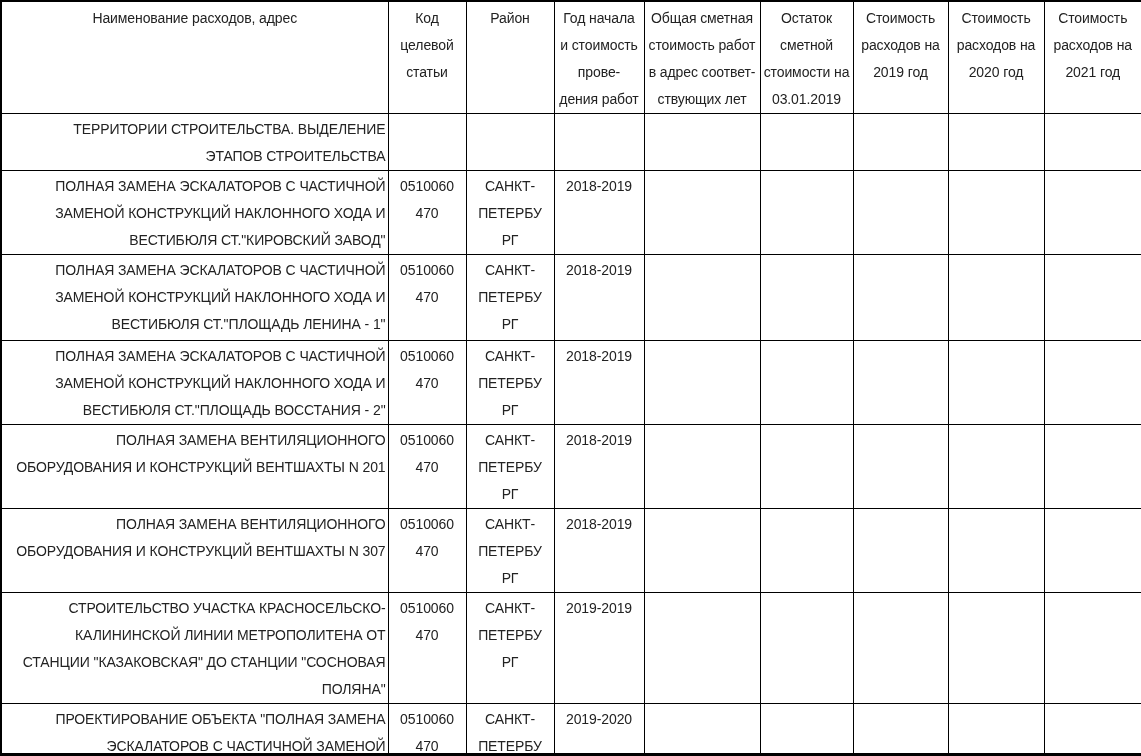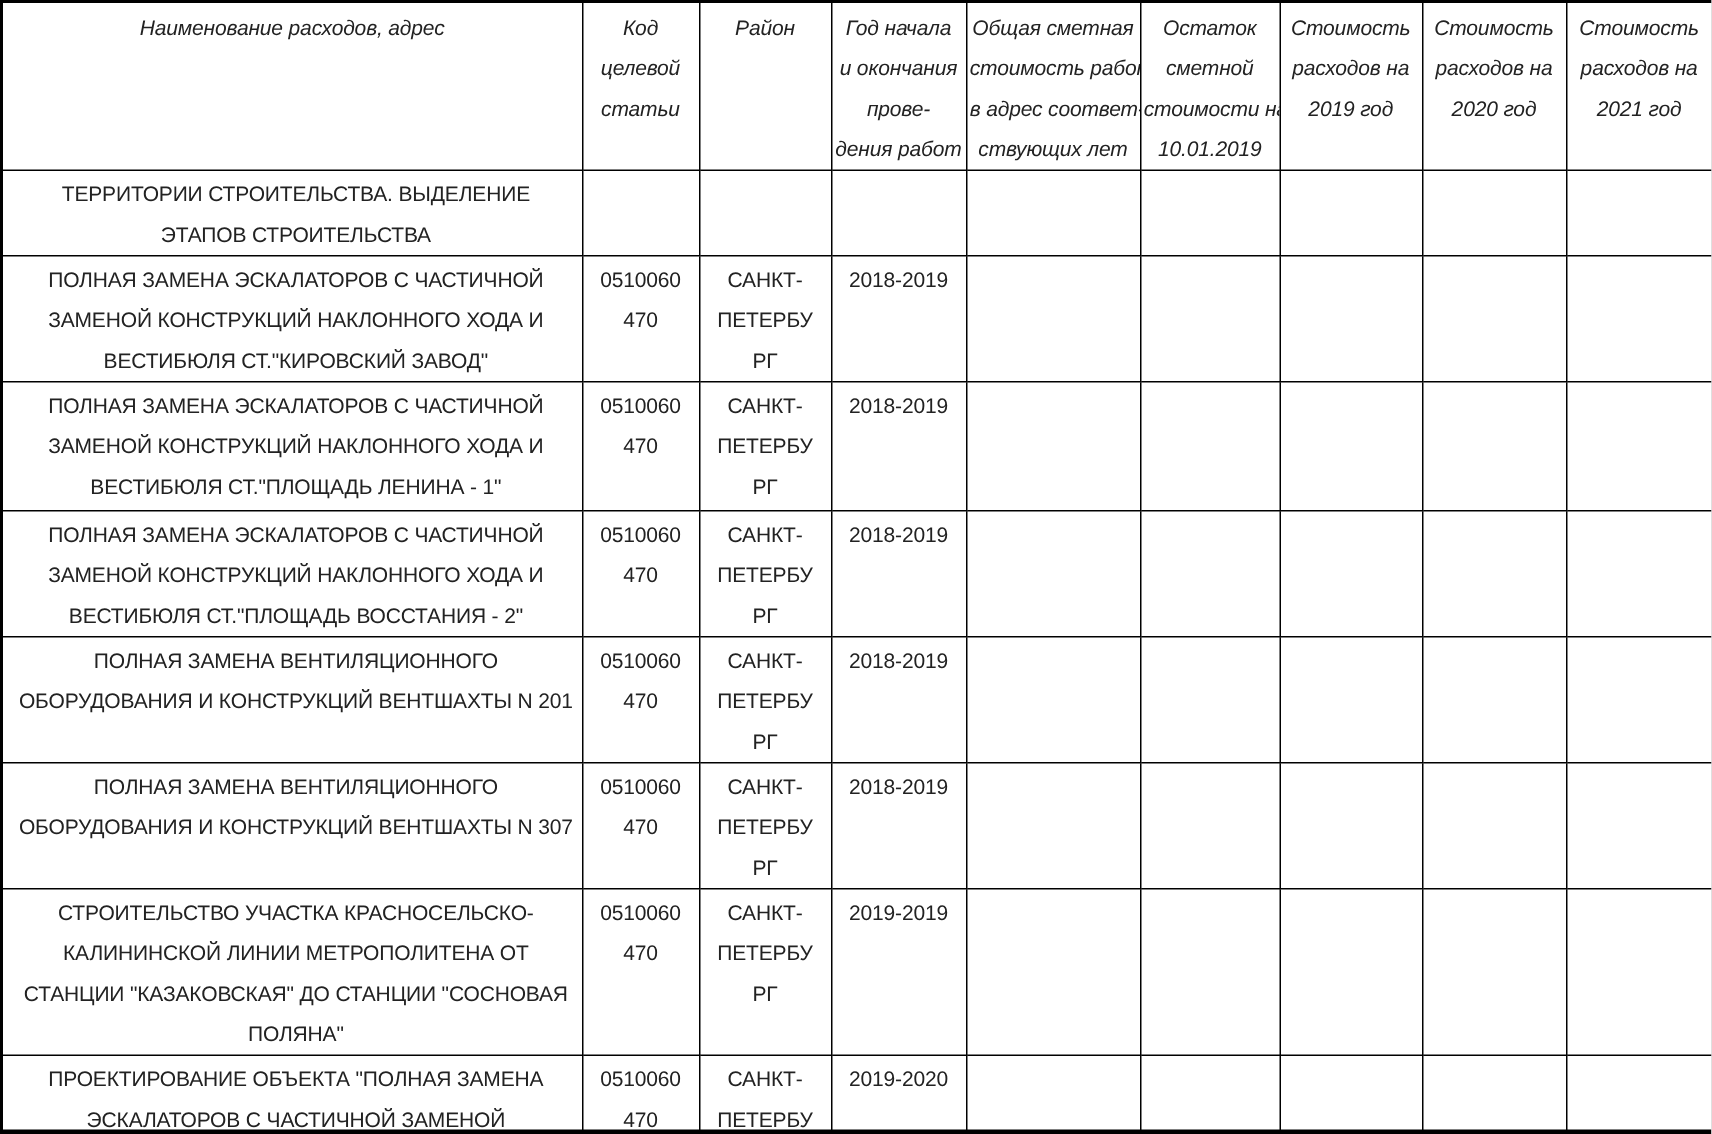--- a/index.html
+++ b/index.html
@@ -31,24 +31,23 @@
     vertical-align: top;
     text-align: center;
     font-weight: normal;
     white-space: pre;
     overflow: hidden;
     padding: 2px 2px 0 2px;
     letter-spacing: -0.1px;
   }
   table.budget-table th {
     padding-top: 3px;
-    font-style: italic;
   }
   table.budget-table td.name-cell {
-    text-align: center;
+    text-align: right;
     padding-left: 7px;
   }
   tr.header-row   { height: 112px; }
   tr.row-h54      { height: 54px; }
   tr.row-h84      { height: 84px; }
   tr.row-h86      { height: 86px; }
   tr.row-h107     { height: 107px; }
   tr.row-h110     { height: 110px; }
   .bottom-edge {
     position: absolute;
@@ -76,31 +75,31 @@
       <col style="width:98px">
     </colgroup>
     <thead>
       <tr class="header-row">
         <th>Наименование расходов, адрес</th>
         <th>Код
 целевой
 статьи</th>
         <th>Район</th>
         <th>Год начала
-и окончания
+и стоимость
 прове-
 дения работ</th>
         <th>Общая сметная
 стоимость работ
 в адрес соответ-
 ствующих лет</th>
         <th>Остаток
 сметной
 стоимости на
-10.01.2019</th>
+03.01.2019</th>
         <th>Стоимость
 расходов на
 2019 год</th>
         <th>Стоимость
 расходов на
 2020 год</th>
         <th>Стоимость
 расходов на
 2021 год</th>
       </tr>

